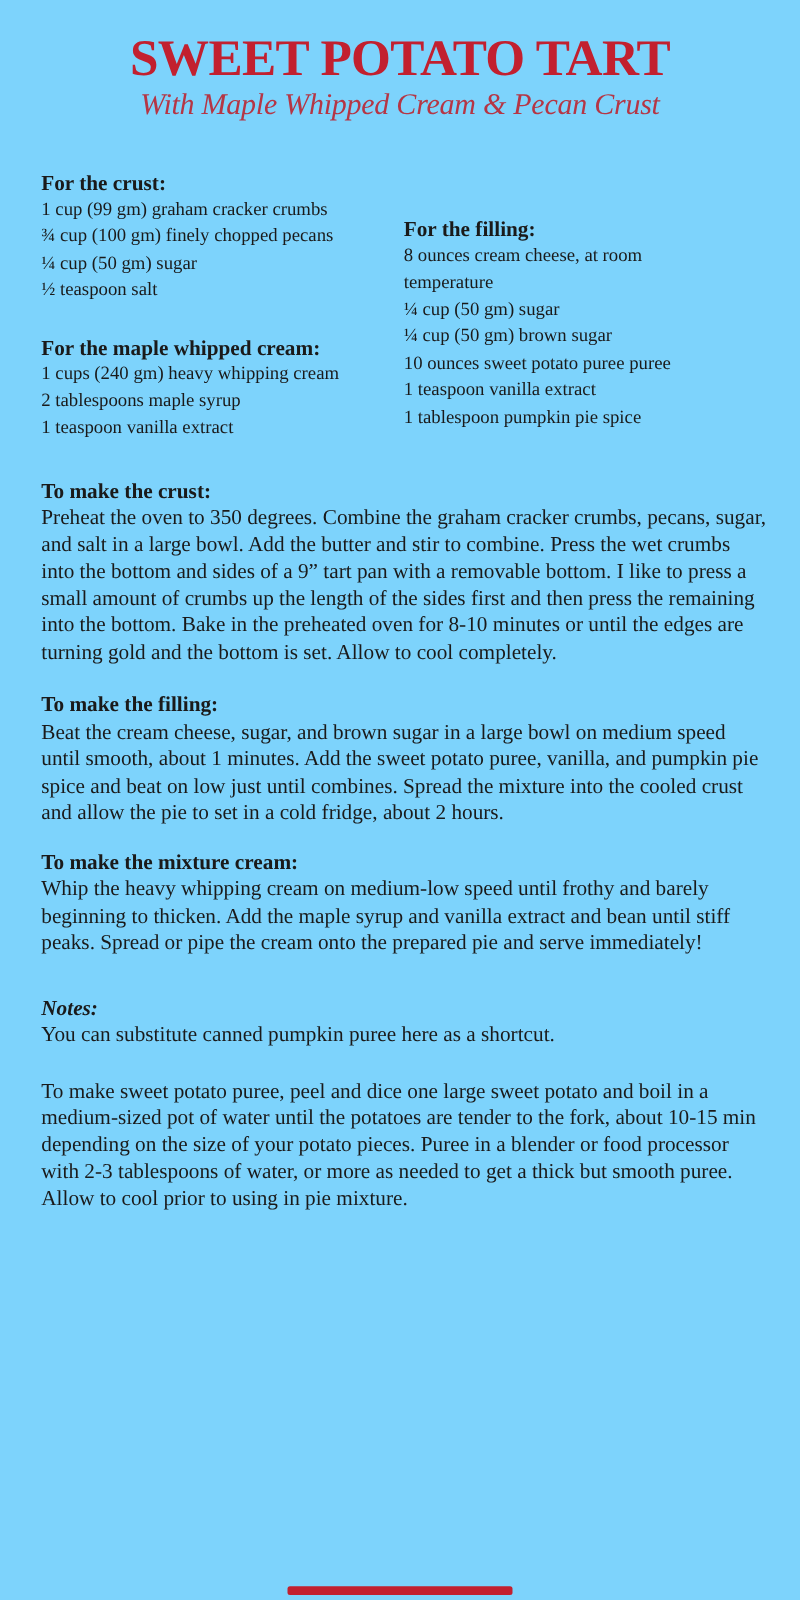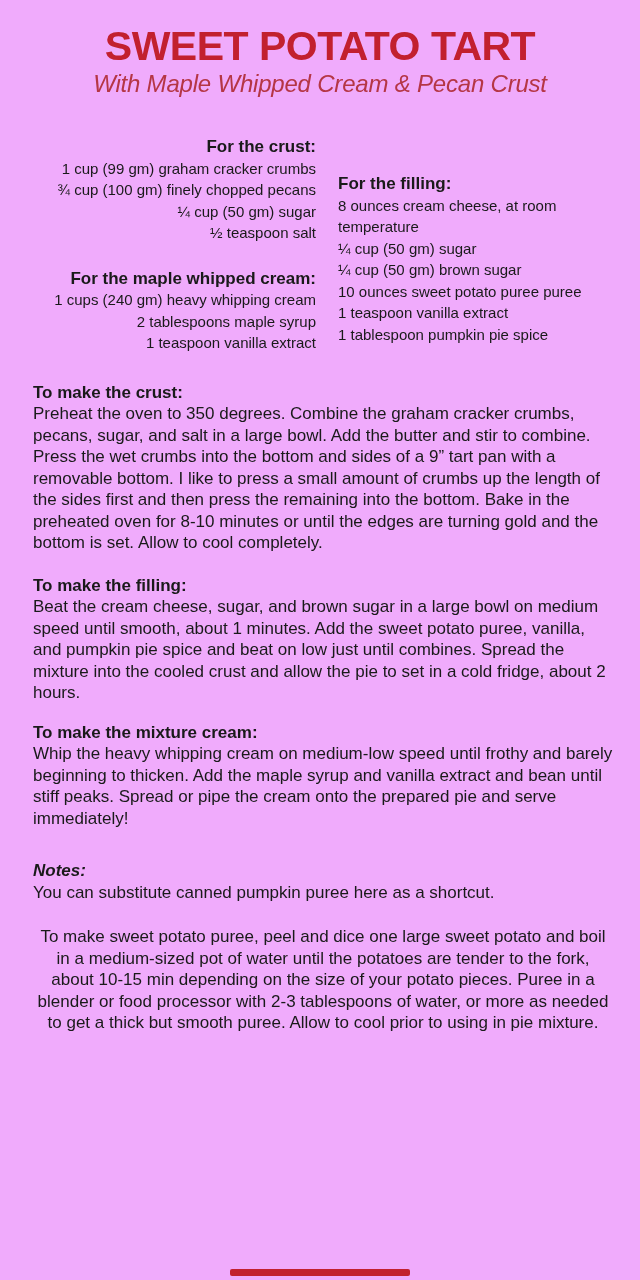--- a/index.html
+++ b/index.html
@@ -1,20 +1,20 @@
 <!DOCTYPE html>
 <html><head>
 <meta charset="utf-8">
 <style>
   html,body{margin:0;padding:0;background:#ffffff;}
   .page{
     position:relative;
     width:640px;height:1280px;
-    background:#f0abfc;
-    font-family:Liberation Sans, sans-serif;
+    background:#7dd3fc;
+    font-family:Liberation Serif, serif;
     color:#1a1a1a;
     overflow:hidden;
   }
   
   .header{ text-align:center; padding-top:25px; }
   .title{
     margin:0;
     font-size:41px;
     line-height:1.05;
     font-weight:800;
@@ -29,21 +29,21 @@
     font-weight:400;
     letter-spacing:-0.2px;
     color:#B53645;
   }
   
   .ingredients{
     display:flex;
     align-items:flex-start;
     margin-top:39px;
   }
-  .col-left{ margin-left:48px; width:268px;text-align:right; }
+  .col-left{ margin-left:33px; width:268px; }
   .col-right{ margin-left:22px; width:258px; padding-top:37px; }
   .ing-heading{
     margin:0;
     font-size:17px; line-height:21.5px;
     font-weight:700;
   }
   .ing-item{
     margin:0;
     font-size:15px; line-height:21.5px;
   }
@@ -58,21 +58,21 @@
   .sec-heading{
     margin:0;
     font-size:17px; line-height:21.5px;
     font-weight:700;
   }
   .sec-heading.italic{ font-style:italic; }
   .sec-body{
     margin:0;
     font-size:17px; line-height:21.5px;
   }
-  .notes-p2{ margin-top:23px;text-align:center; }
+  .notes-p2{ margin-top:23px; }
   
   .footer-bar{
     position:absolute;
     left:50%; bottom:4px;
     transform:translateX(-50%);
     width:180px; height:7px;
     background:#C2202F;
     border-radius:2px;
   }
 </style>

